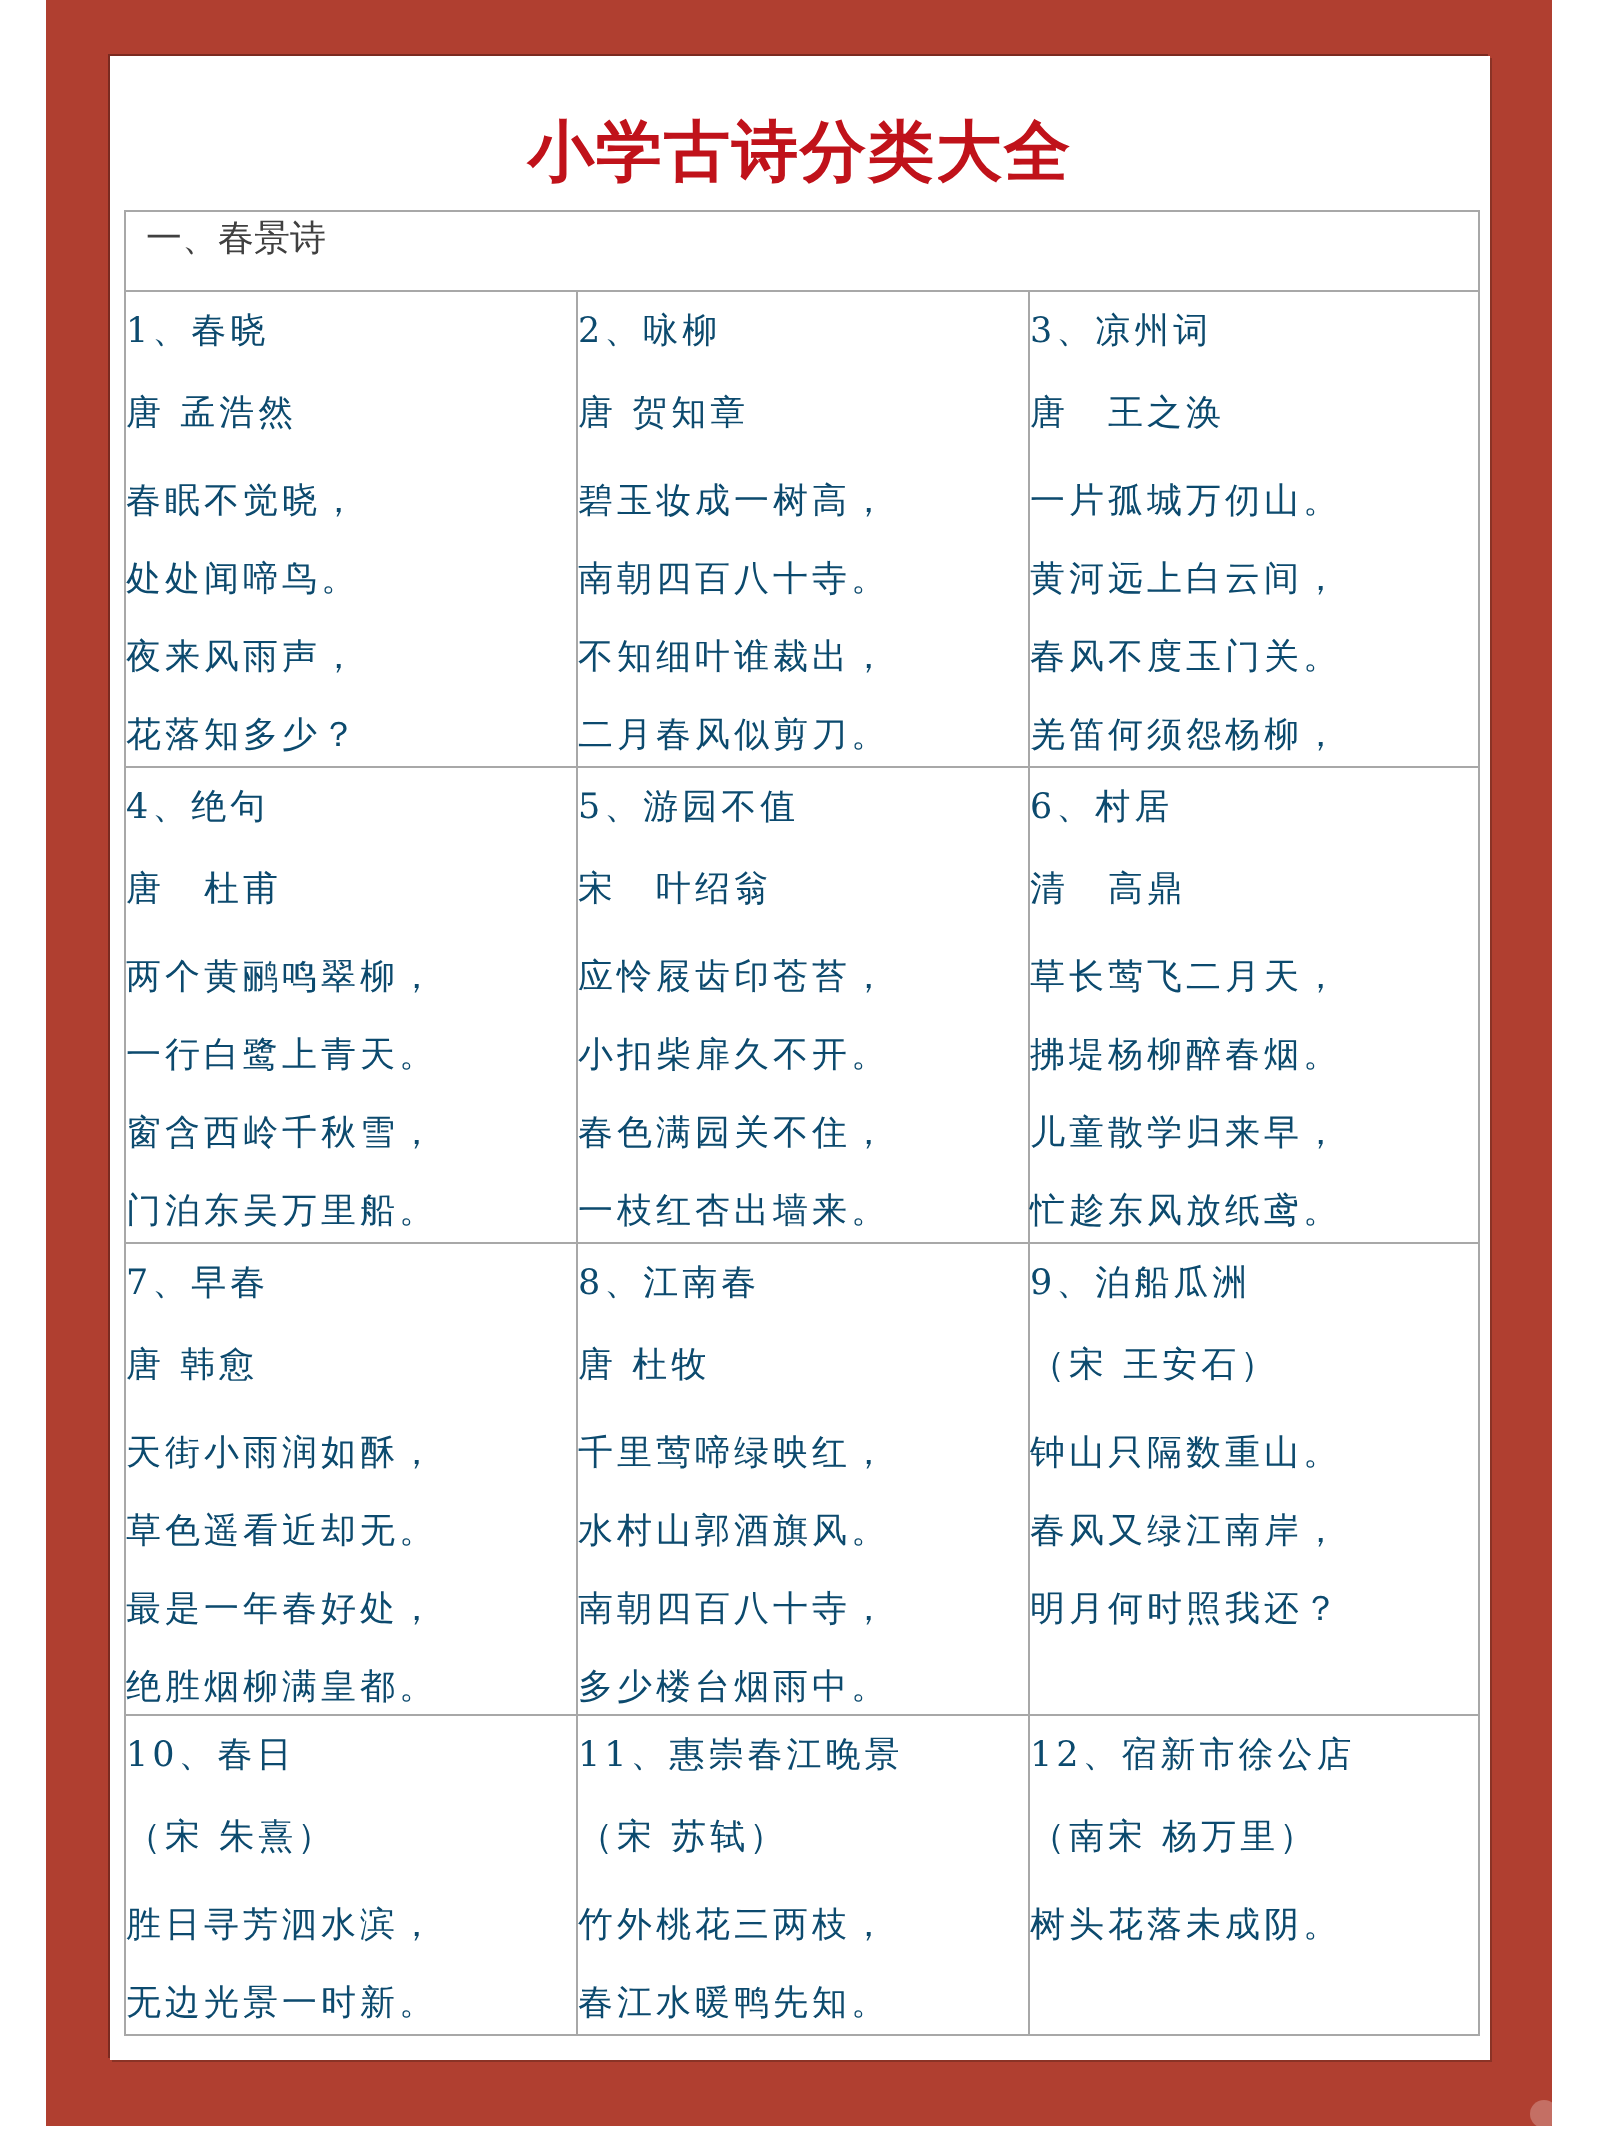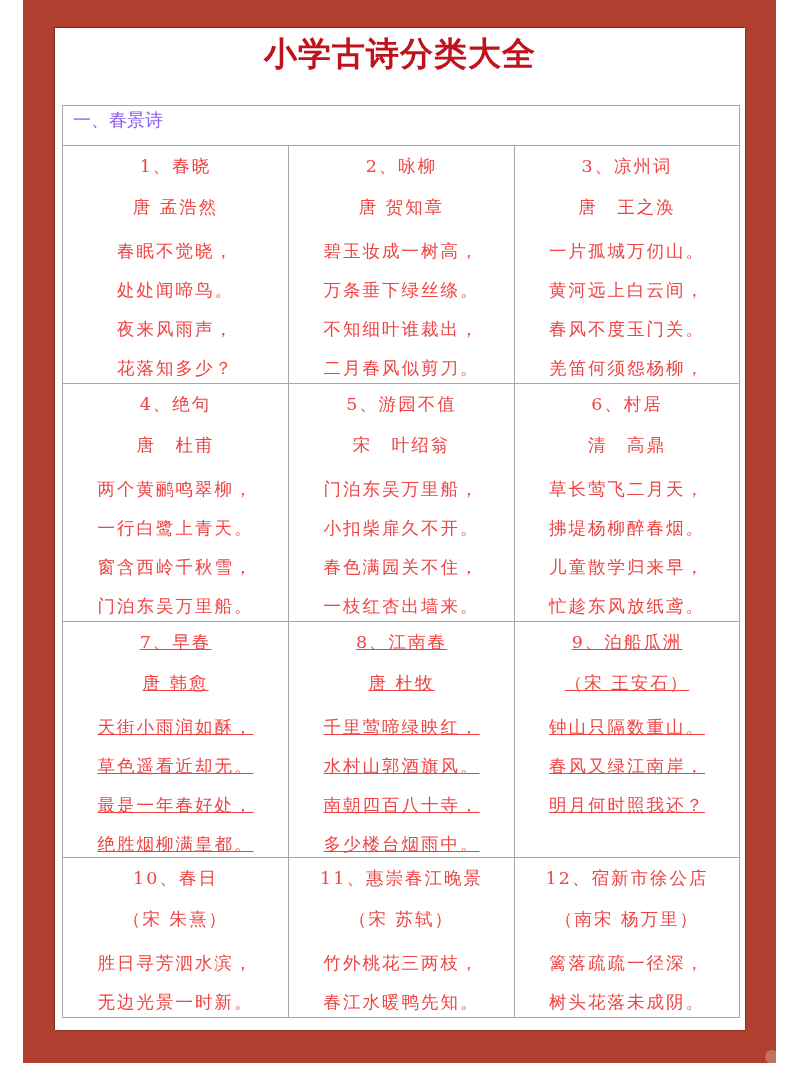--- a/index.html
+++ b/index.html
@@ -10,44 +10,44 @@
   .frame {
     position: absolute; left: 23px; top: 0; width: 753px; height: 1063px;
     background: #b03f30;
   }
   .panel {
     position: absolute; left: 55px; top: 28px; width: 690px; height: 1002px;
     background: #ffffff;
     box-shadow: -1px -1px 0 #7a2a20, 1px 1px 0 #8a3326;
   }
   .title {
-    position: absolute; left: 0; right: 0; top: 32px; text-align: center;
+    position: absolute; left: 0; right: 0; top: 54px; text-align: center;
     font-family: "DejaVu Sans", "Liberation Sans", sans-serif;
     font-weight: bold; font-size: 33px; color: #c0121a; letter-spacing: 1px;
   }
   .table {
     position: absolute; left: 62px; top: 105px; width: 678px; height: 913px;
     border: 1px solid #a8a8a8; box-sizing: border-box;
   }
   .section-head {
     height: 40px; border-bottom: 1px solid #a8a8a8; box-sizing: border-box;
-    padding-left: 10px; font-size: 18px; line-height: 28px; color: #8b5cf6;
+    padding-left: 10px; font-size: 18px; line-height: 28px; color: #404040;
   }
   .grid {
     display: grid; grid-template-columns: 226px 226px 224px;
   }
   .cell {
     border-right: 1px solid #a8a8a8; border-bottom: 1px solid #a8a8a8;
-    box-sizing: border-box; text-align: center; color: #ef4444;
+    box-sizing: border-box; text-align: left; color: #0c4a6e;
     font-size: 17.5px; letter-spacing: 2px; padding-top: 6px;
   }
   .cell:nth-child(3n) { border-right: none; }
   .cell.row-a { height: 238px; }
   .cell.row-b { height: 238px; }
-  .cell.row-c { height: 236px; text-decoration: underline; }
+  .cell.row-c { height: 236px; }
   .cell.row-d { height: 160px; border-bottom: none; }
   .cell .ttl { height: 39px; line-height: 28px; }
   .cell .auth { height: 39px; line-height: 32px; }
   .cell .line { height: 39px; line-height: 42px; }
   .watermark {
     position: absolute; left: 765px; top: 1050px; width: 14px; height: 14px;
     border-radius: 50%; background: rgba(255,255,255,0.25);
   }
 </style>
 </head>
@@ -67,21 +67,21 @@
       <div class="auth">唐 孟浩然</div>
       <div class="line">春眠不觉晓，</div>
       <div class="line">处处闻啼鸟。</div>
       <div class="line">夜来风雨声，</div>
       <div class="line">花落知多少？</div>
     </div>
     <div class="cell row-a">
       <div class="ttl">2、咏柳</div>
       <div class="auth">唐 贺知章</div>
       <div class="line">碧玉妆成一树高，</div>
-      <div class="line">万条垂下绿丝绦。</div>
+      <div class="line">南朝四百八十寺。</div>
       <div class="line">不知细叶谁裁出，</div>
       <div class="line">二月春风似剪刀。</div>
     </div>
     <div class="cell row-a">
       <div class="ttl">3、凉州词</div>
       <div class="auth">唐　王之涣</div>
       <div class="line">一片孤城万仞山。</div>
       <div class="line">黄河远上白云间，</div>
       <div class="line">春风不度玉门关。</div>
       <div class="line">羌笛何须怨杨柳，</div>
@@ -91,21 +91,21 @@
       <div class="ttl">4、绝句</div>
       <div class="auth">唐　杜甫</div>
       <div class="line">两个黄鹂鸣翠柳，</div>
       <div class="line">一行白鹭上青天。</div>
       <div class="line">窗含西岭千秋雪，</div>
       <div class="line">门泊东吴万里船。</div>
     </div>
     <div class="cell row-b">
       <div class="ttl">5、游园不值</div>
       <div class="auth">宋　叶绍翁</div>
-      <div class="line">门泊东吴万里船，</div>
+      <div class="line">应怜屐齿印苍苔，</div>
       <div class="line">小扣柴扉久不开。</div>
       <div class="line">春色满园关不住，</div>
       <div class="line">一枝红杏出墙来。</div>
     </div>
     <div class="cell row-b">
       <div class="ttl">6、村居</div>
       <div class="auth">清　高鼎</div>
       <div class="line">草长莺飞二月天，</div>
       <div class="line">拂堤杨柳醉春烟。</div>
       <div class="line">儿童散学归来早，</div>
@@ -144,20 +144,19 @@
     </div>
     <div class="cell row-d">
       <div class="ttl">11、惠崇春江晚景</div>
       <div class="auth">（宋 苏轼）</div>
       <div class="line">竹外桃花三两枝，</div>
       <div class="line">春江水暖鸭先知。</div>
     </div>
     <div class="cell row-d">
       <div class="ttl">12、宿新市徐公店</div>
       <div class="auth">（南宋 杨万里）</div>
-      <div class="line">篱落疏疏一径深，</div>
       <div class="line">树头花落未成阴。</div>
     </div>
 
   </div>
 </div>
 
 <div class="watermark"></div>
 
 </body></html>

